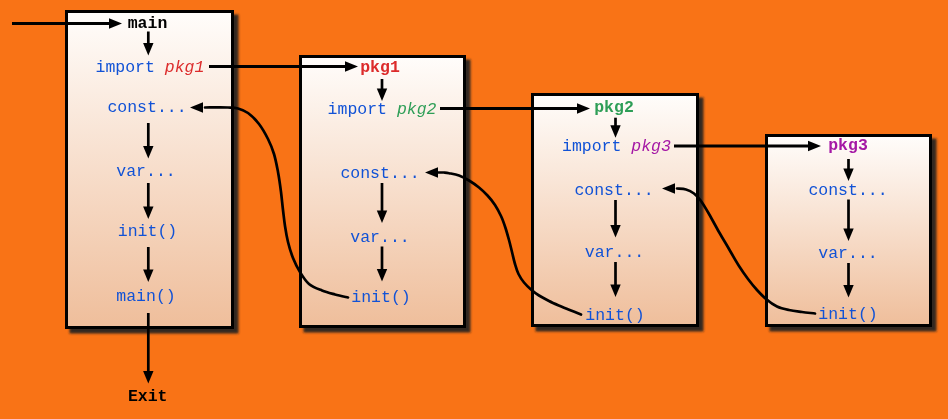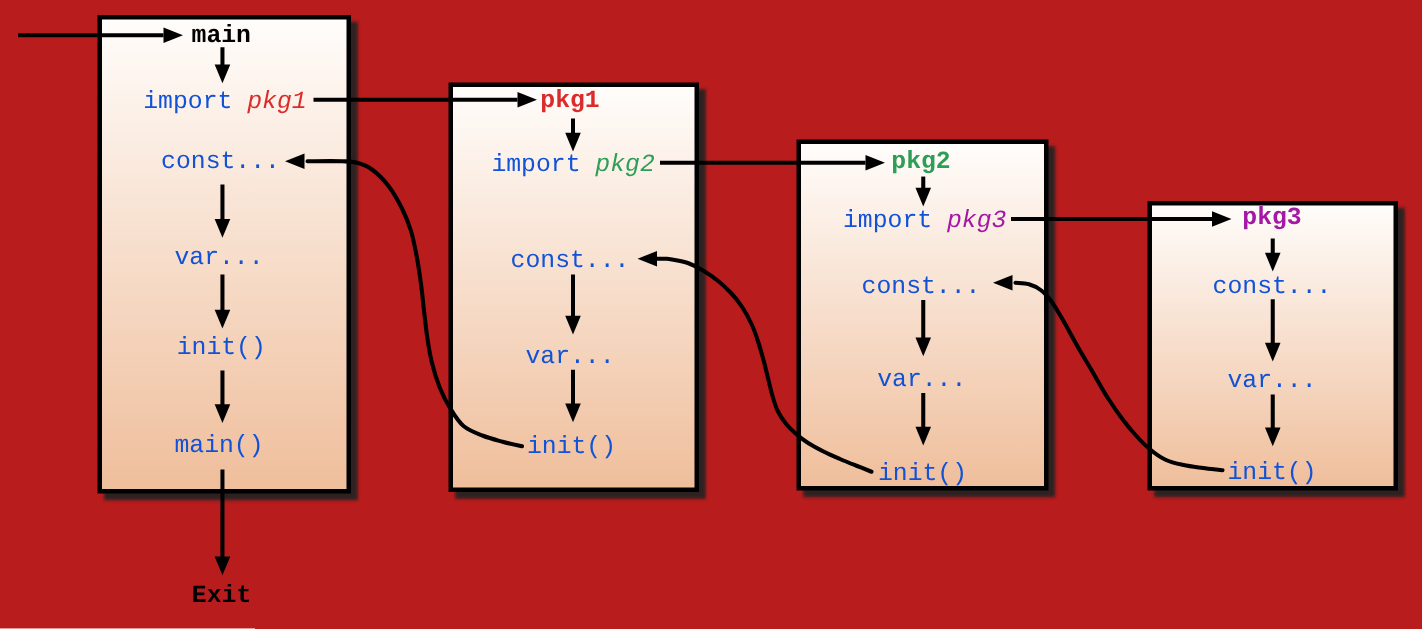--- a/index.html
+++ b/index.html
@@ -1,16 +1,16 @@
 <!DOCTYPE html>
 <html><head>
 <meta charset="utf-8">
 <style>
   html,body{margin:0;padding:0;background:#ffffff;}
-  #stage{position:relative;width:948px;height:419px;overflow:hidden;background:#b91c1c;}
+  #stage{position:relative;width:948px;height:419px;overflow:hidden;background:#f97316;}
   svg{display:block;}
   text{font-family:"Liberation Mono",monospace;font-size:16.5px;}
   .b{fill:#1152d6;}
   .ttl{font-weight:bold;}
 </style>
 </head>
 <body>
 <div id="stage">
 <svg width="948" height="419" viewBox="0 0 948 419">
 <defs>

